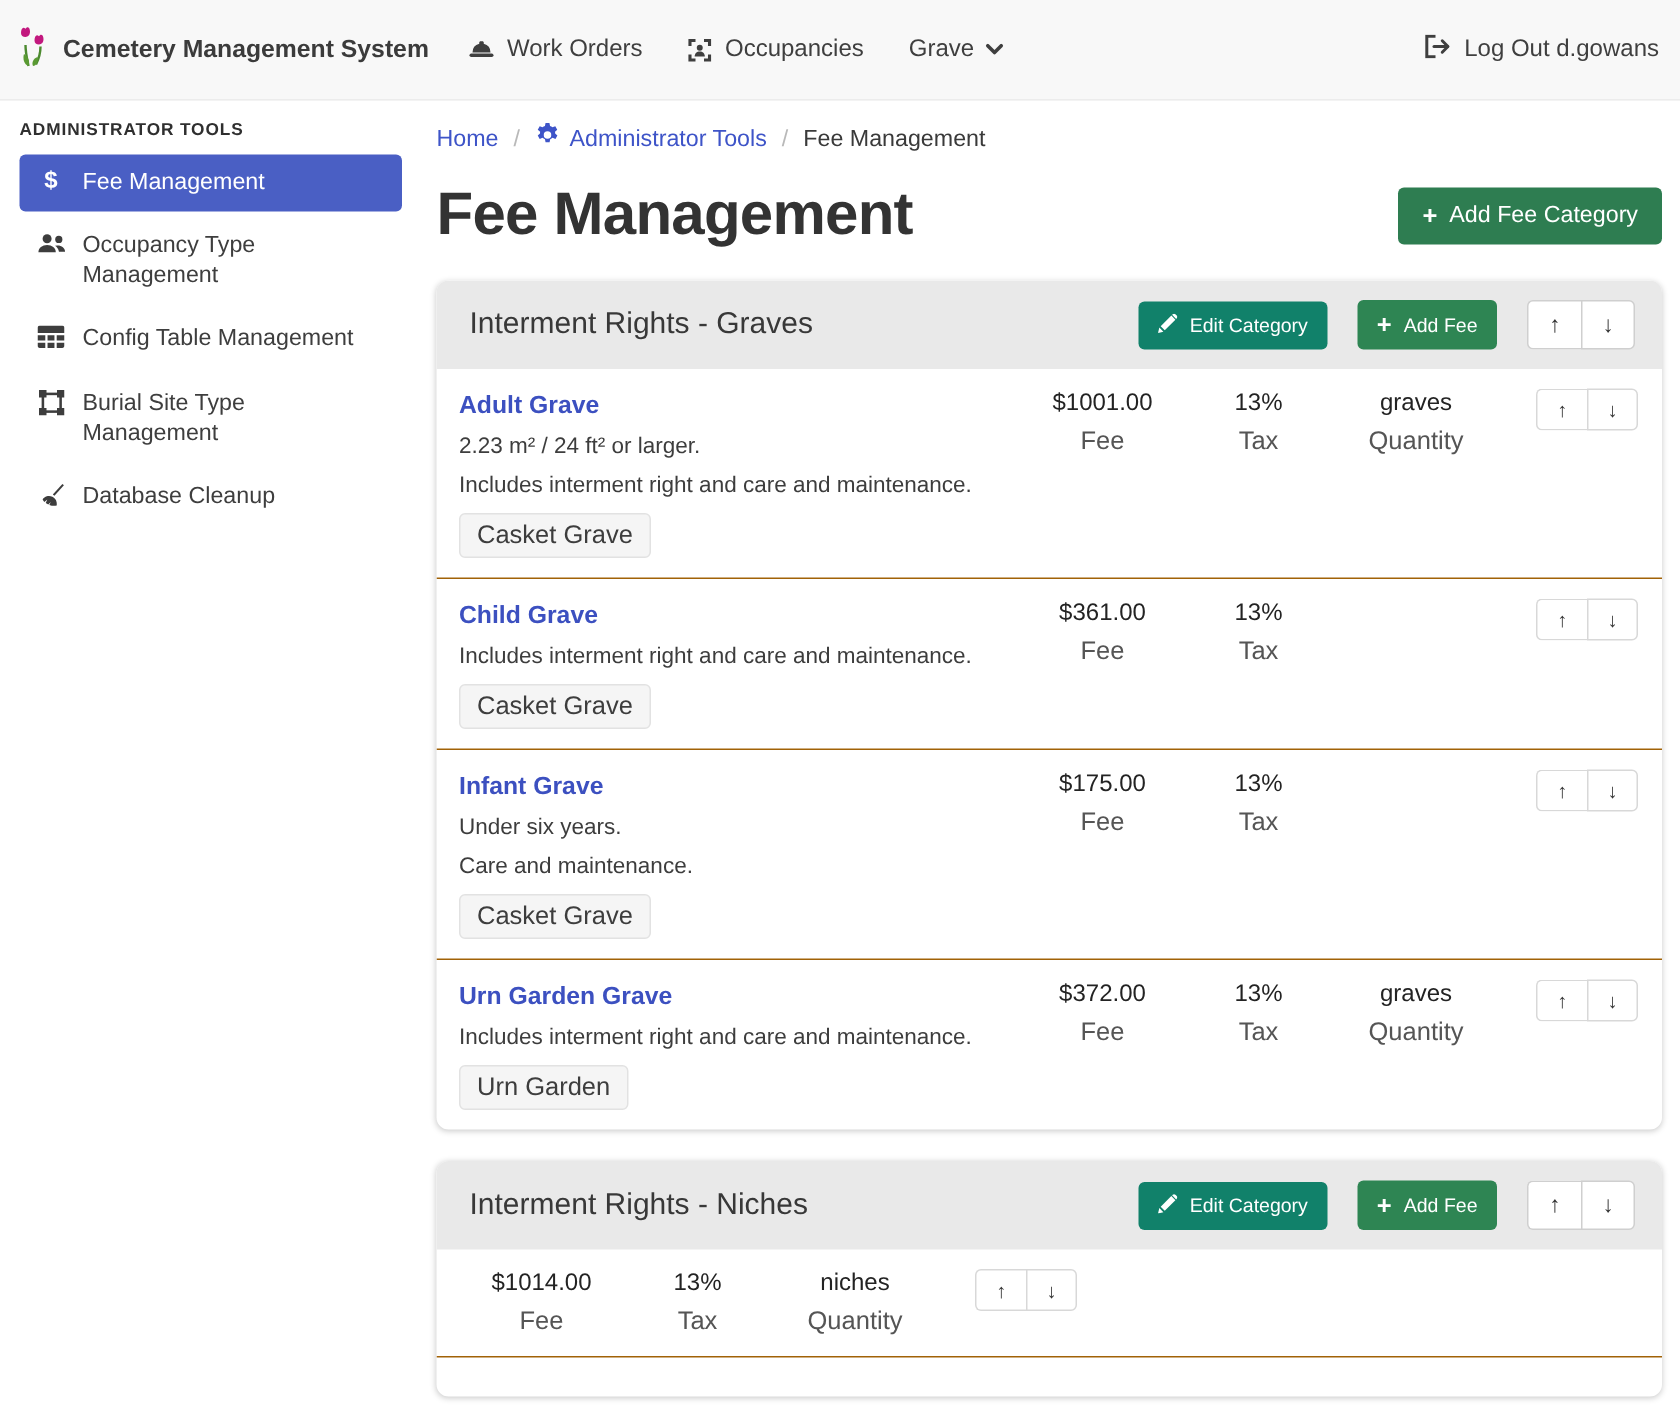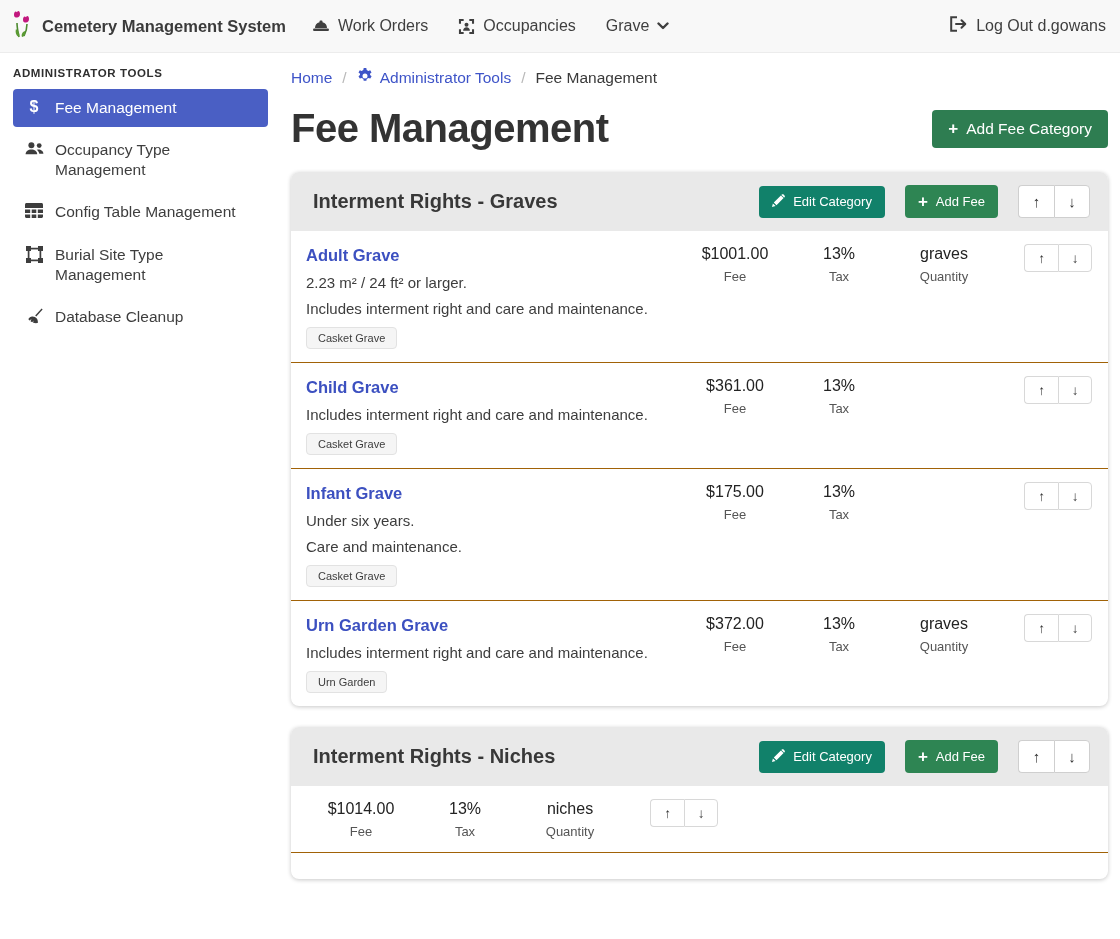--- a/index.html
+++ b/index.html
@@ -3,21 +3,21 @@
 <meta charset="utf-8">
 <style>
   * { box-sizing: border-box; margin: 0; padding: 0; }
   html,body { width:1120px; height:939px; overflow:hidden; }
   body {
     font-family: "Liberation Sans", "DejaVu Sans", sans-serif;
     background:#ffffff; color:#3a3a3a;
   }
   
   .navbar {
-    height:53px; background:#f8f8f8; border-bottom:1px solid #ececec;
+    height:67px; background:#f8f8f8; border-bottom:1px solid #ececec;
     display:flex; align-items:center; padding:0 14px 0 10px;
   }
   .brand { display:flex; align-items:center; gap:8px; cursor:pointer; }
   .brand-title { font-size:16.5px; font-weight:bold; color:#3b3b3b; }
   .nav-links { display:flex; align-items:center; margin-left:26px; gap:30px; }
   .nav-item { display:flex; align-items:center; gap:8px; font-size:16px; color:#3f3f3f; cursor:pointer; }
   .nav-item svg { display:block; }
   .nav-right { margin-left:auto; display:flex; align-items:center; gap:9px; font-size:16px; color:#3f3f3f; cursor:pointer; }
   
   .layout { display:flex; }
@@ -38,48 +38,48 @@
   .crumb-sep { color:#b9b9b9; }
   .crumb-current { color:#3a3a3a; }
   .title-row { display:flex; align-items:center; justify-content:space-between; margin-top:18px; }
   .page-title { font-size:40px; font-weight:600; color:#333333; letter-spacing:-0.5px; }
   .btn { border:none; border-radius:4px; color:#fff; cursor:pointer; display:inline-flex; align-items:center; gap:8px; font-family:inherit; }
   .btn-add-category { background:#2e7d51; font-size:15.5px; padding:10px 16px; }
   .btn .plus { font-size:17px; font-weight:bold; line-height:1; }
   
   .card { border-radius:8px; box-shadow:0 1px 4px rgba(0,0,0,0.22); margin-top:21px; background:#fff; overflow:hidden; }
   .card-header { background:#e9e9e9; padding:13px 18px 13px 22px; display:flex; align-items:center; }
-  .card-title { font-size:20px; font-weight:700; color:#383838; }
+  .card-title { font-size:20px; font-weight:400; color:#383838; }
   .card-actions { margin-left:auto; display:flex; align-items:center; gap:20px; }
   .btn-teal { background:#11816a; font-size:13px; padding:8px 13px; }
   .btn-green { background:#2e8553; font-size:13px; padding:8px 13px; }
   .updown { display:flex; }
   .arrow-btn {
     width:36px; height:33px; background:#fff; border:1px solid #cfcfcf; color:#333;
     font-size:15px; cursor:pointer; display:flex; align-items:center; justify-content:center; font-family:inherit;
   }
   .updown .arrow-btn:first-child { border-radius:4px 0 0 4px; border-right:none; }
   .updown .arrow-btn:last-child { border-radius:0 4px 4px 0; }
   .updown.small .arrow-btn { width:34px; height:28px; font-size:13.5px; border-color:#d8d8d8; }
   
   .fee-row { display:flex; padding:13px 16px 13px 15px; }
   .fee-row + .fee-row { border-top:1px solid #a16207; }
   .fee-main { flex:1; min-width:0; }
   .fee-name { font-size:16.5px; font-weight:bold; color:#3c50c0; text-decoration:none; display:inline-block; margin-top:2px; }
   .fee-desc { font-size:15px; color:#3d3d3d; margin-top:9px; }
   .badge {
     display:inline-block; margin-top:10px; background:#f5f5f5; border:1px solid #e2e2e2;
-    border-radius:4px; padding:4px 11px; font-size:11px; color:#3d3d3d;
+    border-radius:4px; padding:4px 11px; font-size:17px; color:#3d3d3d;
   }
   .col { text-align:center; padding-top:1px; }
   .fee-col { width:110px; flex:0 0 110px; }
   .tax-col { width:98px; flex:0 0 98px; }
   .qty-col { width:112px; flex:0 0 112px; }
   .col .val { font-size:16px; color:#232323; }
-  .col .lbl { font-size:13px; color:#555; margin-top:6px; }
+  .col .lbl { font-size:17px; color:#555; margin-top:6px; }
   .row-actions { width:86px; flex:0 0 86px; display:flex; justify-content:flex-end; align-items:flex-start; margin-left:6px; }
 </style>
 </head>
 <body>
 
 <header class="navbar">
   <div class="brand">
     <span>
       <svg width="24" height="30" viewBox="0 0 24 30">
         <path d="M14 27c2-4 3-8 3-12" stroke="#4c8a2f" stroke-width="1.6" fill="none"></path>

